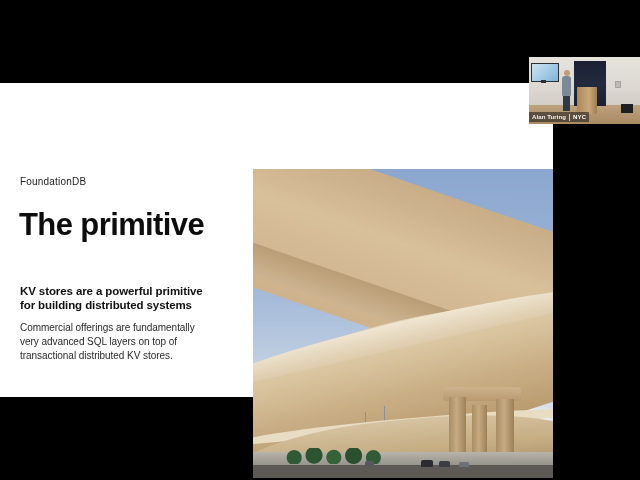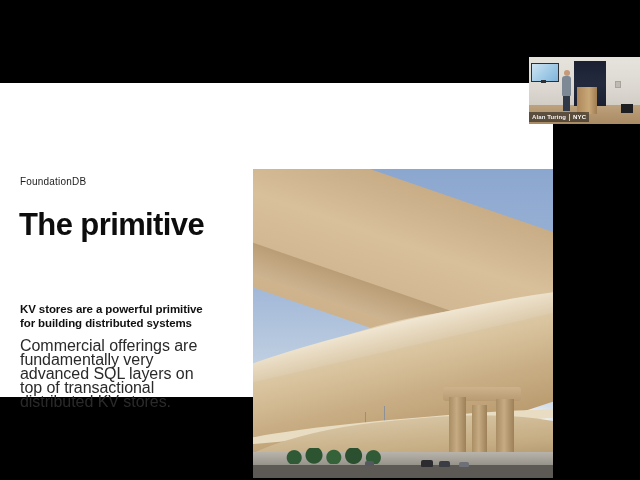--- a/index.html
+++ b/index.html
@@ -48,33 +48,33 @@
     font-size: 31px;
     font-weight: bold;
     letter-spacing: -0.6px;
     color: #0d0d0d;
     white-space: nowrap;
   }
 
   #slide-body {
     position: absolute;
     left: 20px;
-    top: 219px;
+    top: 201px;
     width: 188px;
   }
   #body-heading {
     font-size: 11.5px;
     font-weight: bold;
     line-height: 14px;
     letter-spacing: -0.1px;
     color: #101010;
     margin: 0 0 9px 0;
   }
   #body-paragraph {
-    font-size: 16px;
+    font-size: 10px;
     line-height: 14px;
     letter-spacing: -0.05px;
     color: #2a2a2a;
     margin: 0;
   }
 
   
   #slide-photo {
     position: absolute;
     left: 253px;

